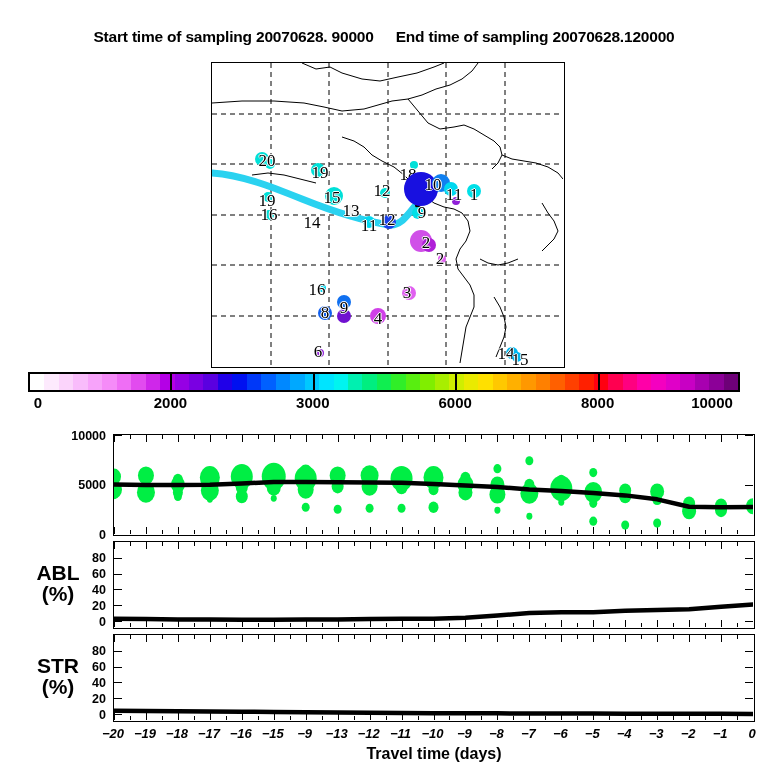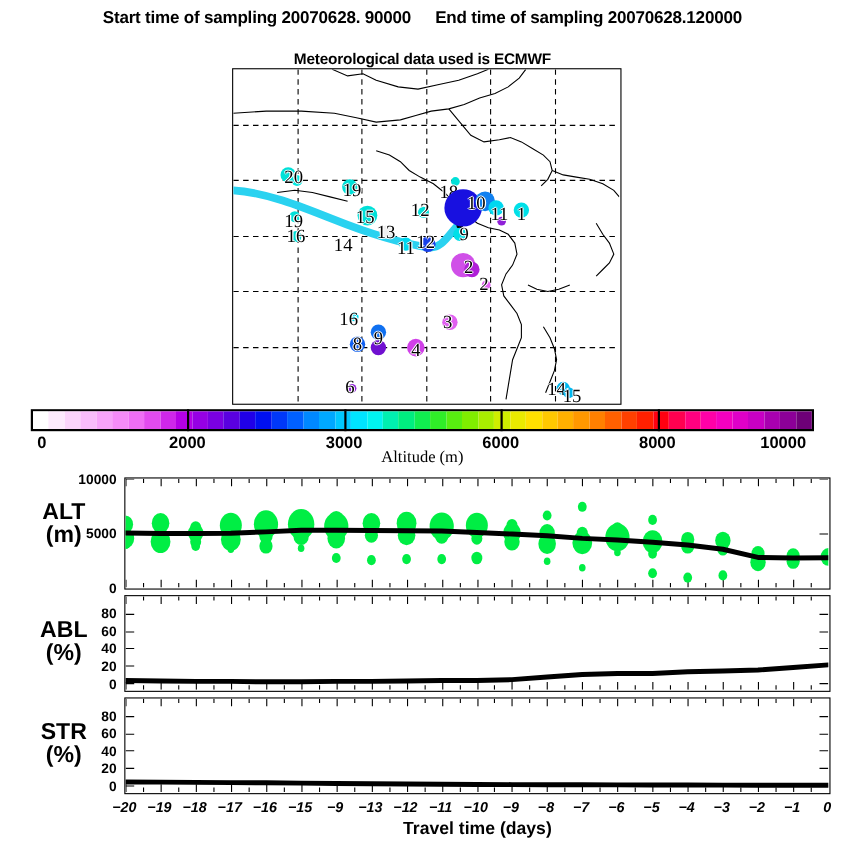--- a/index.html
+++ b/index.html
@@ -2,21 +2,21 @@
 <html><head>
 <meta charset="utf-8">
 <style>
   html,body{margin:0;padding:0;background:#ffffff;}
   body{width:768px;height:768px;font-family:"Liberation Sans",sans-serif;color:#000;overflow:hidden;position:relative;}
   .fig{position:absolute;left:0;top:0;width:768px;height:768px;}
 
   
   .title-main{position:absolute;left:0;top:2px;width:768px;text-align:center;
     font-size:17px;font-weight:bold;letter-spacing:-0.2px;}
-  .title-line2{position:absolute;left:0;top:8px;width:768px;text-align:center;
+  .title-line2{position:absolute;left:0;top:28px;width:768px;text-align:center;
     font-size:15.5px;font-weight:bold;letter-spacing:-0.2px;white-space:nowrap;}
   .title-line2 .gap{display:inline-block;width:22px;}
   .title-line3{position:absolute;left:0;top:45px;width:768px;text-align:center;
     font-size:14px;font-weight:bold;letter-spacing:-0.2px;}
 
   
   .map-wrap{position:absolute;left:211px;top:62px;width:354px;height:306px;
     border:1.5px solid #000;box-sizing:border-box;background:#fff;overflow:hidden;}
   .map-svg{position:absolute;left:0;top:0;}
   .dot{position:absolute;border-radius:50%;transform:translate(-50%,-50%);}
@@ -54,21 +54,20 @@
     font-size:16px;font-weight:bold;}
 </style>
 </head>
 <body>
 
 <div class="fig">
 
   <div class="title-line2">
     <span>Start time of sampling 20070628. 90000</span><span class="gap"></span><span>End time of sampling 20070628.120000</span>
   </div>
-  <div class="title-line3">Meteorological data used is ECMWF</div>
 
   <div class="map-wrap">
     <svg class="map-svg" id="map-svg" width="351" height="303">
         <line x1="59" y1="0" x2="59" y2="303" stroke="#000" stroke-width="1" stroke-dasharray="5,4"></line>
         <line x1="117" y1="0" x2="117" y2="303" stroke="#000" stroke-width="1" stroke-dasharray="5,4"></line>
         <line x1="176" y1="0" x2="176" y2="303" stroke="#000" stroke-width="1" stroke-dasharray="5,4"></line>
         <line x1="234" y1="0" x2="234" y2="303" stroke="#000" stroke-width="1" stroke-dasharray="5,4"></line>
         <line x1="293" y1="0" x2="293" y2="303" stroke="#000" stroke-width="1" stroke-dasharray="5,4"></line>
         <line x1="0" y1="51" x2="351" y2="51" stroke="#000" stroke-width="1" stroke-dasharray="5,4"></line>
         <line x1="0" y1="101" x2="351" y2="101" stroke="#000" stroke-width="1" stroke-dasharray="5,4"></line>
@@ -203,26 +202,21 @@
       <div class="cbar-div" style="left: 597.6px;"></div>
     </div>
   <div id="cbar-ticks">
       <div class="cbar-tick" style="left: 38px;">0</div>
       <div class="cbar-tick" style="left: 170.4px;">2000</div>
       <div class="cbar-tick" style="left: 312.8px;">3000</div>
       <div class="cbar-tick" style="left: 455.2px;">6000</div>
       <div class="cbar-tick" style="left: 597.6px;">8000</div>
       <div class="cbar-tick" style="left: 712px;">10000</div>
     </div>
-  <div class="cbar-caption">Altitude (m)</div>
-
-  <div class="rowlabel" id="lab-alt">
-    <div>ALT</div>
-    <div>(m)</div>
-  </div>
+
   <div class="panel" id="panel-alt">
     <svg class="panel-svg" id="alt-svg" width="639" height="99">
         <line x1="0.5" y1="99" x2="0.5" y2="92" stroke="#000" stroke-width="1"></line>
         <line x1="0.5" y1="0" x2="0.5" y2="7" stroke="#000" stroke-width="1"></line>
         <line x1="16.5" y1="99" x2="16.5" y2="95" stroke="#000" stroke-width="1"></line>
         <line x1="16.5" y1="0" x2="16.5" y2="4" stroke="#000" stroke-width="1"></line>
         <line x1="32.5" y1="99" x2="32.5" y2="92" stroke="#000" stroke-width="1"></line>
         <line x1="32.5" y1="0" x2="32.5" y2="7" stroke="#000" stroke-width="1"></line>
         <line x1="48.5" y1="99" x2="48.5" y2="95" stroke="#000" stroke-width="1"></line>
         <line x1="48.5" y1="0" x2="48.5" y2="4" stroke="#000" stroke-width="1"></line>

